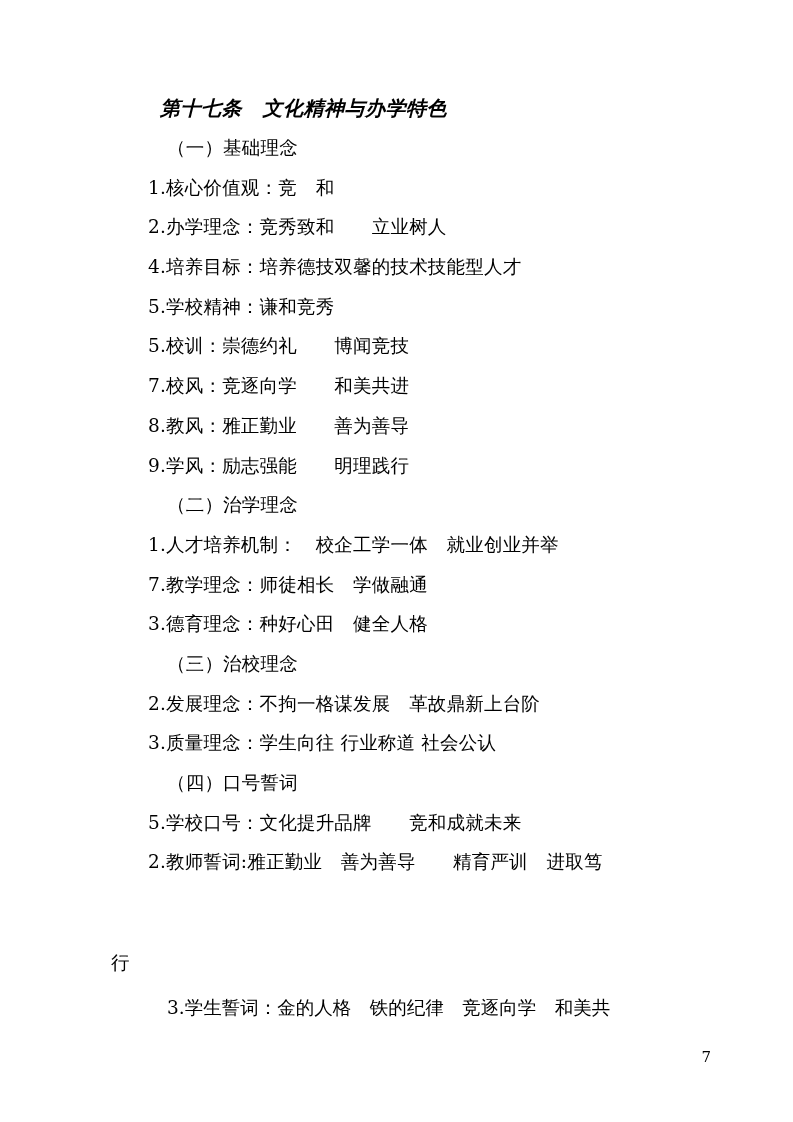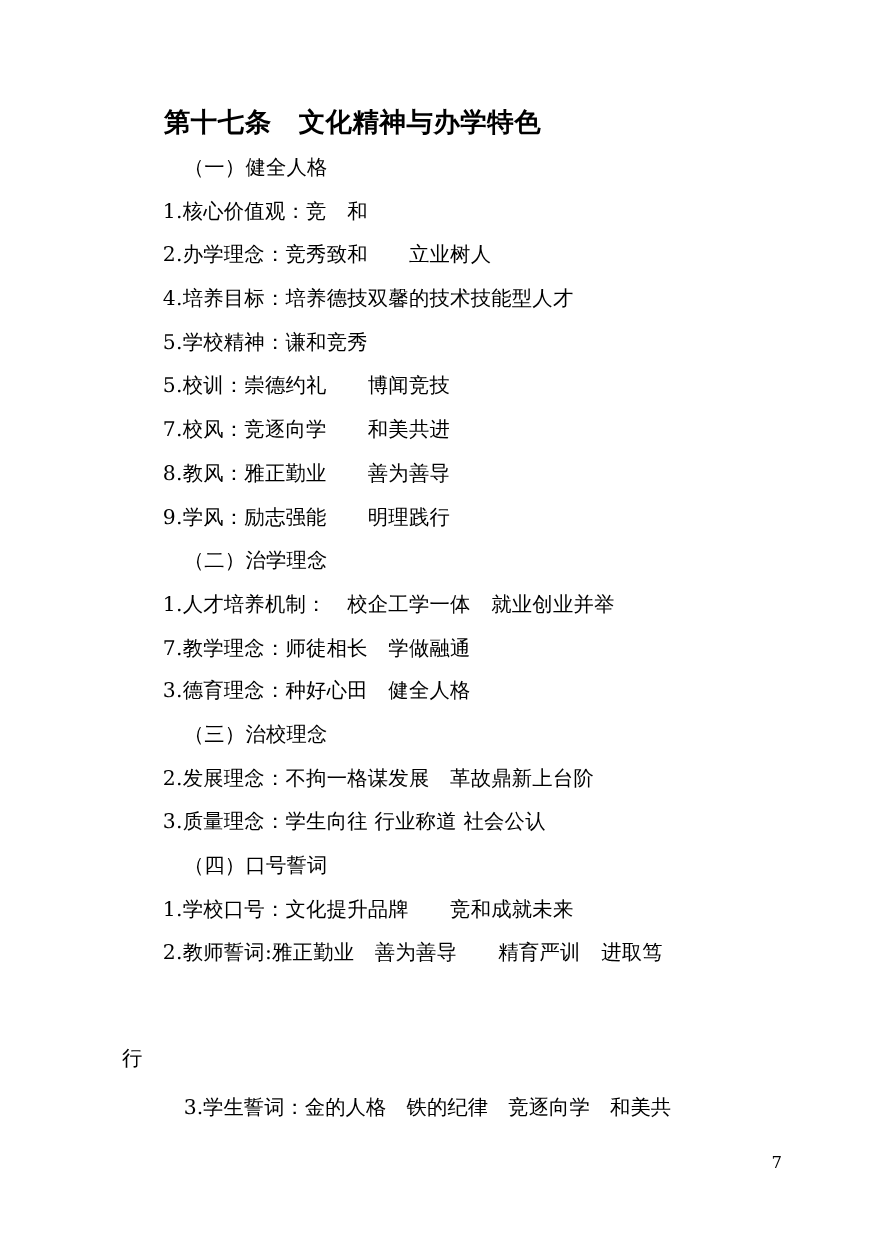--- a/index.html
+++ b/index.html
@@ -19,26 +19,27 @@
     box-sizing: border-box;
     overflow: hidden;
   }
   .content {
     position: absolute;
     left: 148px;
     top: 96px;
     width: 540px;
   }
   .doc-heading {
-    font-size: 24px;
+    font-size: 20px;
     font-weight: bold;
     letter-spacing: 0.5px;
     line-height: 1.25;
-    margin: 0 0 16px 1px;
+    margin: 0 0 16px 12px;
     white-space: pre;
+    font-style: italic;
   }
   .para {
     font-size: 18.5px;
     line-height: 1.2;
     margin: 0 0 17.5px 0;
     white-space: pre-wrap;
     letter-spacing: 0.2px;
   }
   .para.indent {
     text-indent: 19px;
@@ -58,38 +59,38 @@
   }
 </style>
 </head>
 <body>
 
 <div class="page">
   <div class="content">
 
     <div class="doc-heading">第十七条　文化精神与办学特色</div>
 
-    <div class="para indent">（一）健全人格</div>
+    <div class="para indent">（一）基础理念</div>
     <div class="para">1.核心价值观：竞　和</div>
     <div class="para">2.办学理念：竞秀致和　　立业树人</div>
     <div class="para">4.培养目标：培养德技双馨的技术技能型人才</div>
     <div class="para">5.学校精神：谦和竞秀</div>
     <div class="para">5.校训：崇德约礼　　博闻竞技</div>
     <div class="para">7.校风：竞逐向学　　和美共进</div>
     <div class="para">8.教风：雅正勤业　　善为善导</div>
     <div class="para">9.学风：励志强能　　明理践行</div>
     <div class="para indent">（二）治学理念</div>
     <div class="para">1.人才培养机制：　校企工学一体　就业创业并举</div>
     <div class="para">7.教学理念：师徒相长　学做融通</div>
     <div class="para">3.德育理念：种好心田　健全人格</div>
     <div class="para indent">（三）治校理念</div>
     <div class="para">2.发展理念：不拘一格谋发展　革故鼎新上台阶</div>
     <div class="para">3.质量理念：学生向往 行业称道 社会公认</div>
     <div class="para indent">（四）口号誓词</div>
-    <div class="para">1.学校口号：文化提升品牌　　竞和成就未来</div>
+    <div class="para">5.学校口号：文化提升品牌　　竞和成就未来</div>
     <div class="para">2.教师誓词:雅正勤业　善为善导　　精育严训　进取笃</div>
   </div>
 
   <div class="overflow-line" style="top: 952px;">行</div>
 
   <div class="overflow-line" style="left: 167px; top: 997px;">3.学生誓词：金的人格　铁的纪律　竞逐向学　和美共</div>
 
   <div class="page-number">7</div>
 </div>
 

